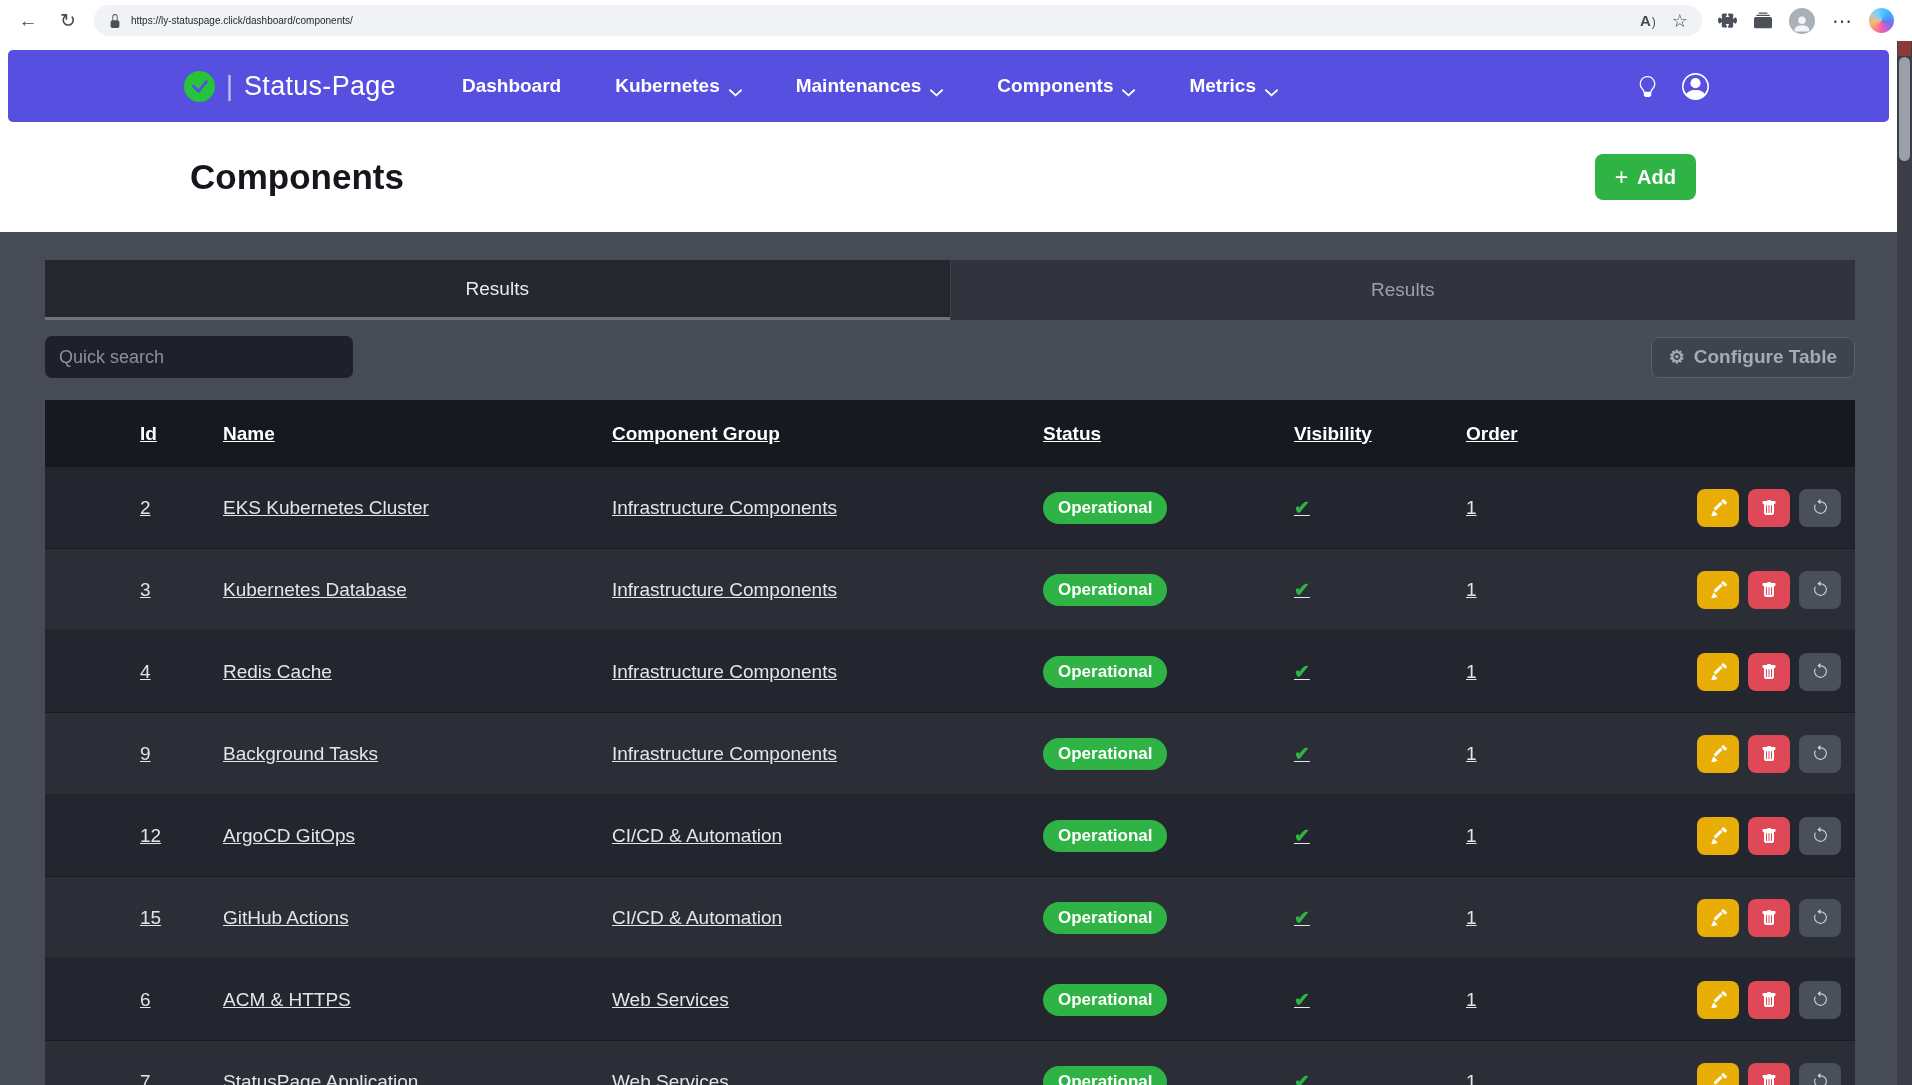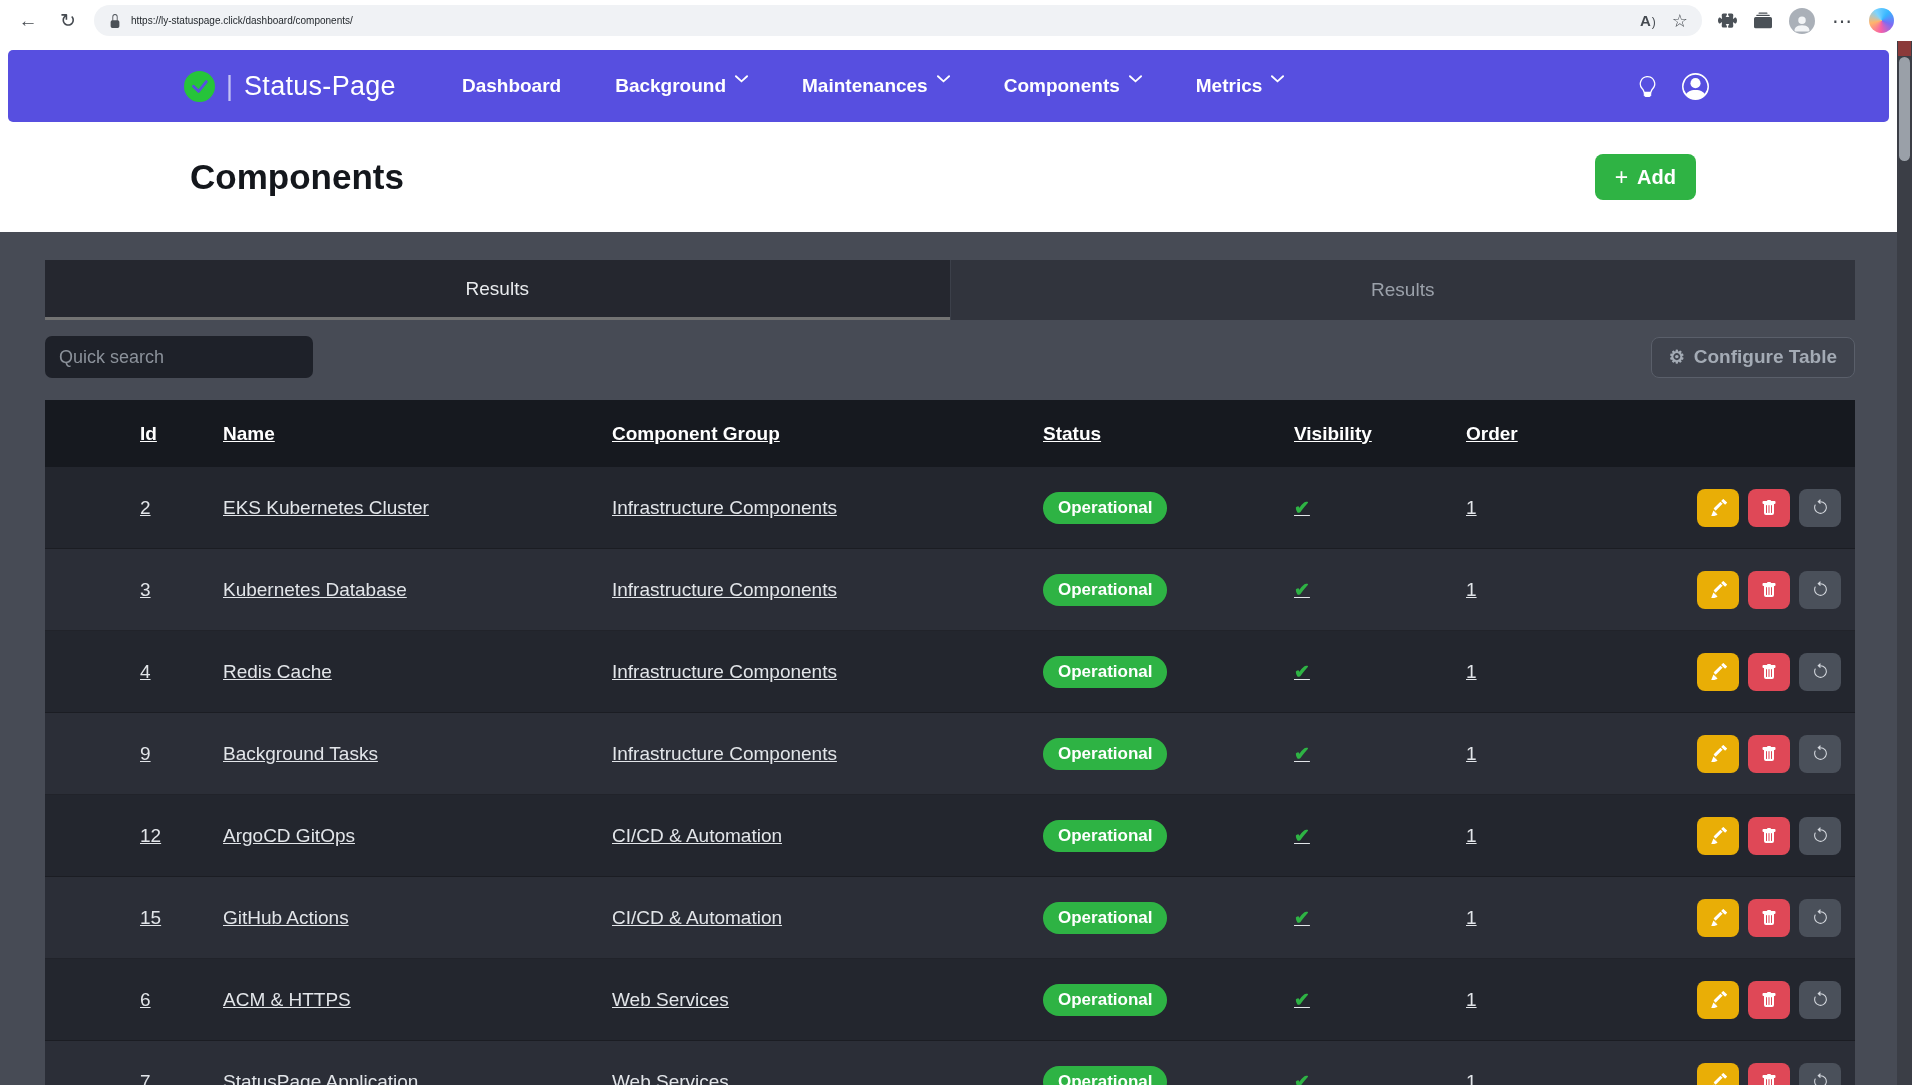--- a/index.html
+++ b/index.html
@@ -29,21 +29,21 @@
 
   
   .navbar { margin:9px 8px 0 8px; height:72px; background:#574fe0; border-radius:5px;
             display:flex; }
   .nav-inner { flex:1; display:flex; align-items:center; padding:0 180px 0 176px; }
   .brand { display:flex; align-items:center; gap:11px; cursor:pointer; }
   .brand svg { display:block; }
   .brand-divider { color:rgba(255,255,255,.65); font-size:27px; font-weight:200; }
   .brand-text { color:#fff; font-size:27px; font-weight:400; letter-spacing:.3px; }
   .nav-links { display:flex; align-items:center; gap:54px; margin-left:66px; }
-  .nav-link { display:flex; align-items:flex-start; gap:9px; color:#fff; font-size:19px;
+  .nav-link { display:flex; align-items:flex-end; gap:9px; color:#fff; font-size:19px;
               font-weight:600; cursor:pointer; }
   .nav-right { margin-left:auto; display:flex; align-items:center; gap:24px; }
   .nav-right span { cursor:pointer; display:flex; }
 
   
   .page-header { height:110px; background:#fff; display:flex; align-items:center;
                  padding:0 201px 0 190px; }
   .page-title { font-size:35px; font-weight:800; color:#14171c; }
   .add-btn { margin-left:auto; height:46px; padding:0 20px; background:#2fb344; border:none;
              border-radius:8px; color:#fff; font-size:20px; font-weight:600;
@@ -54,21 +54,21 @@
   .content { background:#474b55; height:853px; padding:28px 42px 0 45px; }
 
   .tabs { display:flex; height:60px; }
   .tab { flex:1; display:flex; align-items:center; justify-content:center;
          font-size:19px; cursor:pointer; }
   .tab-results { background:#25272f; color:#e9ebee; font-weight:500;
                  border-bottom:3px solid #737373; }
   .tab-filters { background:#31343d; color:#9ba1aa; border-left:1px solid #3c404a; }
 
   .toolbar { margin-top:16px; display:flex; align-items:center; }
-  .search-input { width:268px; height:42px; background:#1e2129; border:none; border-radius:7px;
+  .search-input { width:308px; height:42px; background:#1e2129; border:none; border-radius:7px;
                   padding:0 14px; color:#c6cbd2; font-size:18px; outline:none; }
   .search-input::placeholder { color:#8b919a; }
   .configure-btn { margin-left:auto; height:41px; padding:0 17px; background:#3f434d;
                    border:1px solid #5a5f6a; border-radius:8px; color:#a4abb5; font-size:19px;
                    font-weight:700; display:flex; align-items:center; gap:9px; cursor:pointer; }
   .configure-btn .glyph { font-size:18px; }
 
   
   .table { margin-top:22px; }
   .grid-cols { display:grid;
@@ -158,21 +158,21 @@
         </span>
         <span class="brand-divider">|</span>
         <span class="brand-text">Status-Page</span>
       </div>
 
       <nav class="nav-links">
         <a class="nav-link">
           <span>Dashboard</span>
         </a>
         <a class="nav-link">
-          <span>Background</span>
+          <span>Kubernetes</span>
           <svg width="13" height="8" viewBox="0 0 14 8">
               <path d="M1 1l6 5.5L13 1" fill="none" stroke="#fff" stroke-width="2" stroke-linecap="round"></path>
             </svg>
         </a>
         <a class="nav-link">
           <span>Maintenances</span>
           <svg width="13" height="8" viewBox="0 0 14 8">
               <path d="M1 1l6 5.5L13 1" fill="none" stroke="#fff" stroke-width="2" stroke-linecap="round"></path>
             </svg>
         </a>

